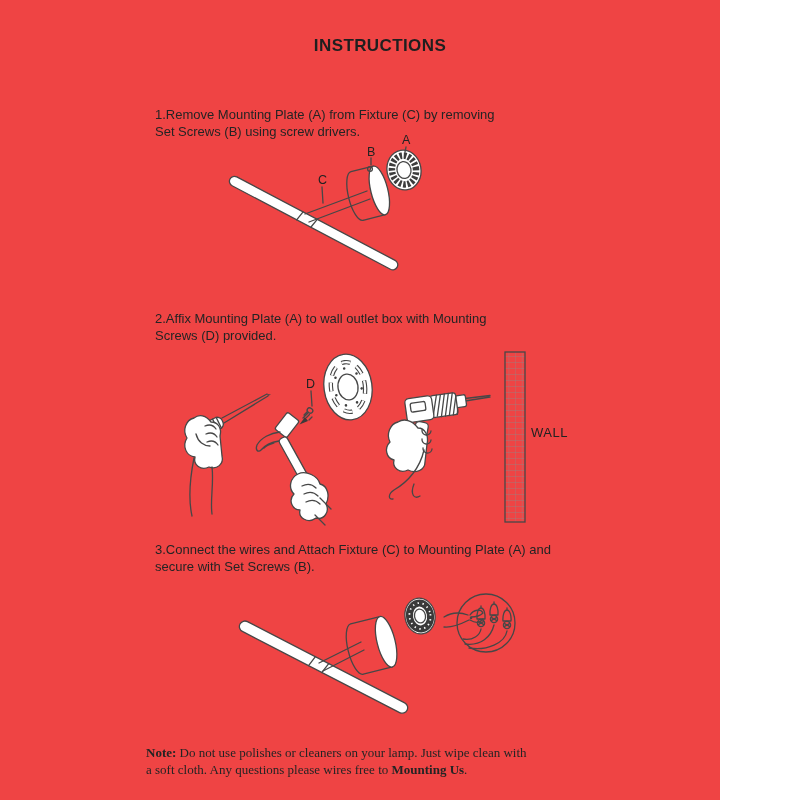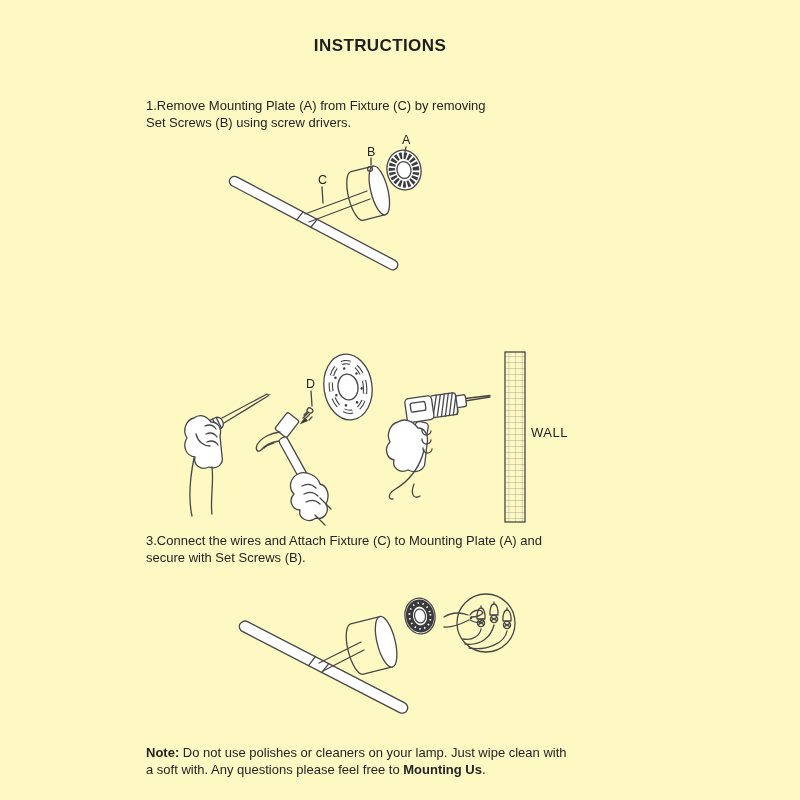--- a/index.html
+++ b/index.html
@@ -1,33 +1,33 @@
 <!DOCTYPE html>
 <html><head>
 <meta charset="utf-8">
 <style>
   html,body{margin:0;padding:0;background:#ffffff;}
   .page{
-    position:relative;width:800px;height:800px;background:#fef9c3;
+    position:relative;width:720px;height:800px;background:#ef4444;
     font-family:"Liberation Sans",sans-serif;color:#1f1f1f;overflow:hidden;
   }
   .title{
     position:absolute;top:36px;left:0;width:760px;margin:0;
     text-align:center;font-size:17px;font-weight:bold;letter-spacing:.4px;
   }
   .step{
-    position:absolute;left:146px;margin:0;font-size:13px;line-height:17px;
+    position:absolute;left:146px;margin:9px;font-size:13px;line-height:17px;
     white-space:pre-line;color:#242424;
   }
   #step1{top:97px}
   #step2{top:301px}
   #step3{top:532px}
   .note{
     position:absolute;left:146px;top:744px;margin:0;font-size:13px;line-height:17px;
-    max-width:600px;color:#242424;
+    max-width:600px;color:#242424;font-family:Liberation Serif, serif;
   }
   .note b{font-weight:bold;}
   svg{position:absolute;overflow:visible;}
   #svg1{left:208px;top:127px}
   #svg2{left:160px;top:338px}
   #svg3{left:230px;top:592px}
   .ln{fill:none;stroke:#474747;stroke-width:1.3;stroke-linecap:round;stroke-linejoin:round;}
   .lnf{fill:#ffffff;stroke:#474747;stroke-width:1.3;stroke-linecap:round;stroke-linejoin:round;}
   .lbl{font-family:"Liberation Sans",sans-serif;font-size:12.5px;fill:#222;}
   .wall-lbl{font-family:"Liberation Sans",sans-serif;font-size:13px;fill:#222;letter-spacing:.5px;}
@@ -63,20 +63,22 @@
       <ellipse fill="none" stroke="#3d3d3d" stroke-width="6.5" stroke-dasharray="2.6 1.7" rx="12" ry="14.5"></ellipse>
       <ellipse class="lnf" rx="7" ry="8.5"></ellipse>
     </g>
 
     <path class="ln" d="M198 20 L197 25 M163 31 L163 38 M114 60 L115 76"></path>
     <text class="lbl" x="194" y="17">A</text>
     <text class="lbl" x="159" y="29">B</text>
     <text class="lbl" x="110" y="57">C</text>
   </svg>
 
+  <p class="step" id="step2">2.Affix Mounting Plate (A) to wall outlet box with Mounting
+Screws (D) provided.</p>
 
   <svg id="svg2" width="430" height="207" viewBox="0 0 430 207">
     <defs>
       <pattern id="wallp" width="6.7" height="6" patternUnits="userSpaceOnUse">
         <path d="M0 0 H6.7 M0 0 V6" stroke="#8a8a8a" stroke-width="0.7" fill="none"></path>
       </pattern>
     </defs>
 
     <g>
       <path class="ln" d="M62 80 L107 56 M64 85 L108 58"></path>
@@ -198,15 +200,15 @@
       <g transform="translate(277,35)">
         <path class="ln" d="M0 -17 C-3 -17 -4.5 -11 -4 -6 L4 -6 C4.5 -11 3 -17 0 -17 Z M0 -17 L0 -19"></path>
         <circle class="ln" cx="0" cy="-2" r="3.6"></circle>
         <path class="ln" stroke-width="0.9" d="M-2.4 -3.4 L2.4 -0.6 M-2.4 -0.6 L2.4 -3.4"></path>
       </g>
     </g>
 
     <path class="ln" d="M233 47 C243 49 250 43 251 37 M235 52 C251 54 261 45 264 33 M239 56 C257 59 275 51 277 39"></path>
   </svg>
 
-  <p class="note"><b>Note:</b><span> Do not use polishes or cleaners on your lamp. Just wipe clean with</span><br><span>a soft with. Any questions please feel free to </span><b>Mounting Us</b><span>.</span></p>
+  <p class="note"><b>Note:</b><span> Do not use polishes or cleaners on your lamp. Just wipe clean with</span><br><span>a soft cloth. Any questions please wires free to </span><b>Mounting Us</b><span>.</span></p>
 
 </div>
 
 </body></html>

